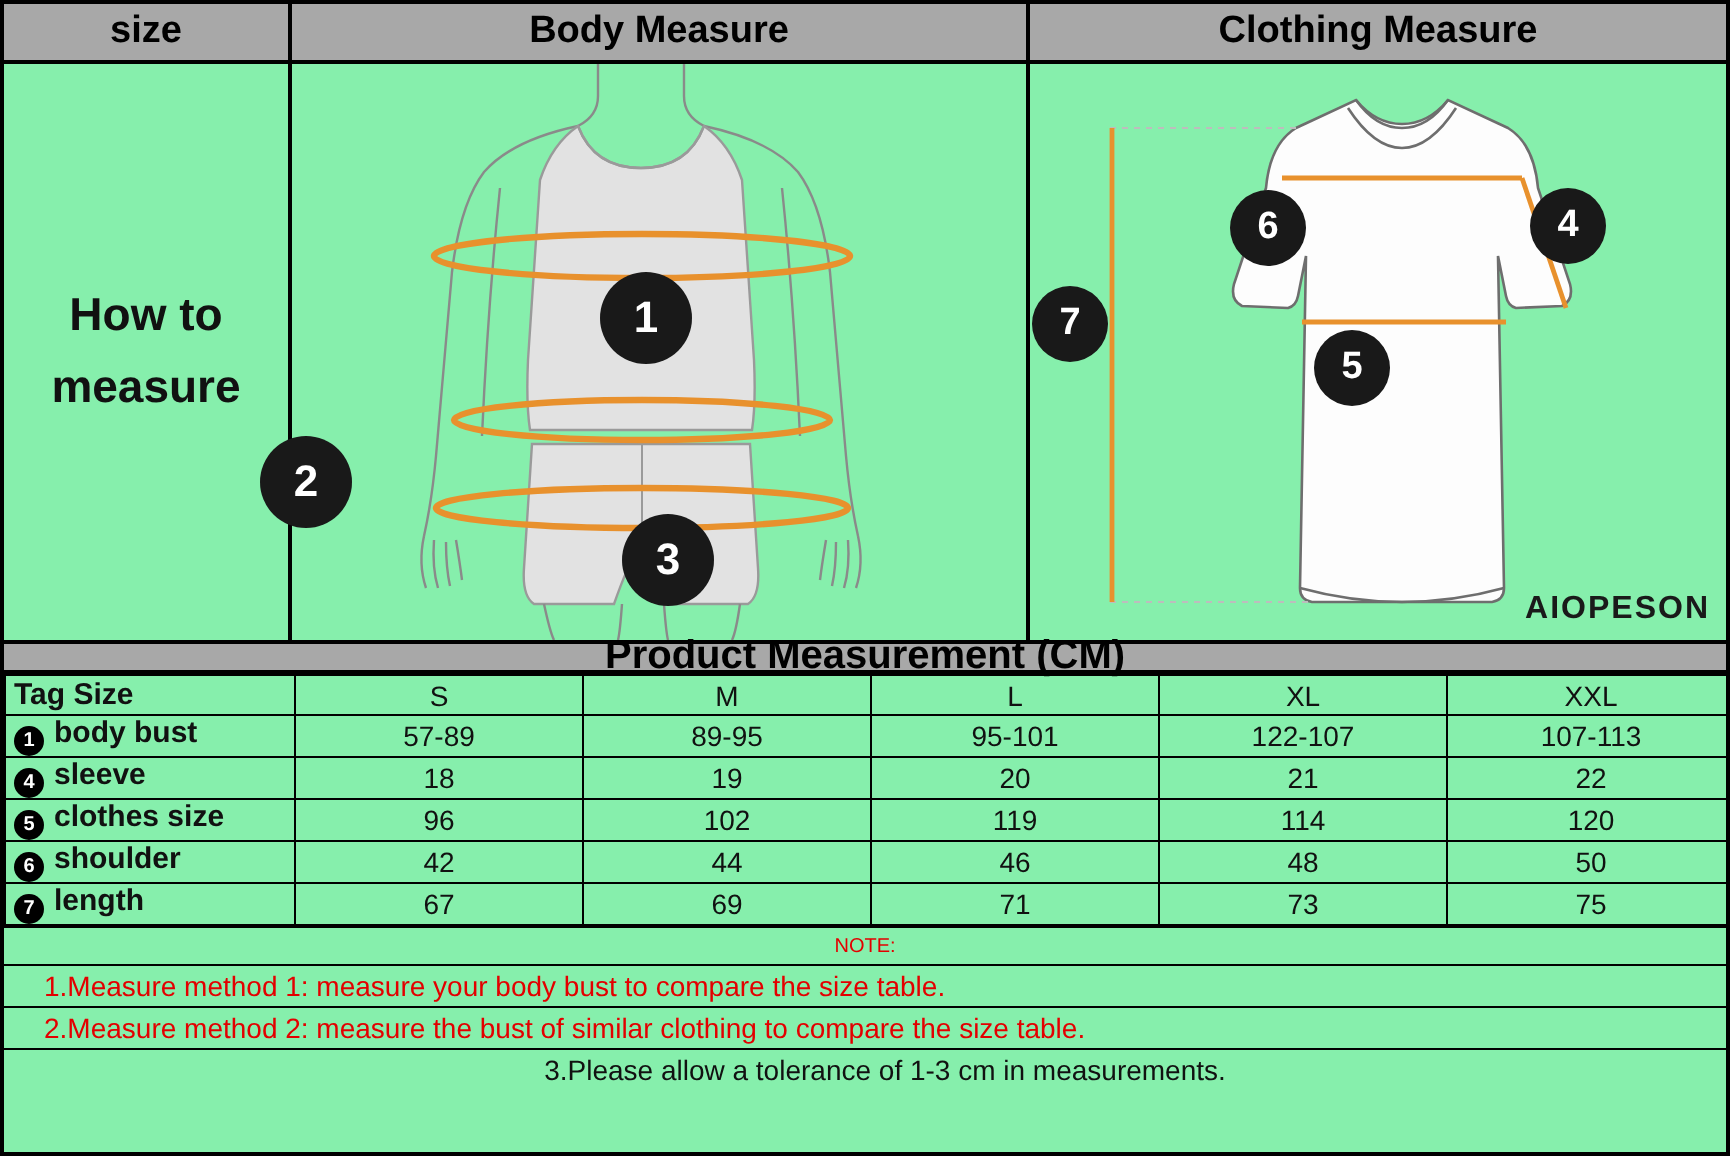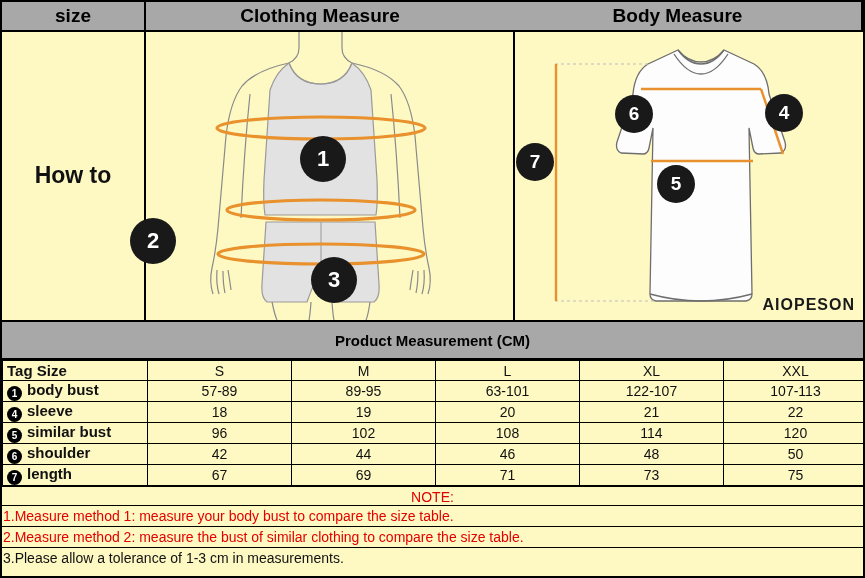--- a/index.html
+++ b/index.html
@@ -9,21 +9,21 @@
   }
   body {
     font-family: "Liberation Sans", sans-serif;
   }
   #page {
     position: relative;
     width: 865px;
     height: 578px;
     box-sizing: border-box;
     border: 2px solid #000;
-    background: #fef9c3;
+    background: #86efac;
     overflow: hidden;
   }
 
   
   .top-header {
     display: flex;
     height: 28px;
     background: #a8a8a8;
     border-bottom: 2px solid #000;
   }
@@ -97,28 +97,28 @@
     bottom: 6px;
     font-size: 16px;
     font-weight: bold;
     letter-spacing: 1px;
     color: #1a1a1a;
     font-family: "Liberation Sans", sans-serif;
   }
 
   
   .pm-title {
-    height: 38px;
+    height: 15px;
     background: #a8a8a8;
     border-bottom: 2px solid #000;
     display: flex;
     align-items: center;
     justify-content: center;
     font-weight: bold;
-    font-size: 15px;
+    font-size: 20px;
     color: #000;
     box-sizing: border-box;
   }
   table.meas {
     width: 100%;
     border-collapse: collapse;
     table-layout: fixed;
   }
   table.meas td {
     border: 1px solid #000;
@@ -153,53 +153,54 @@
   col.c-data  { width: 144px; }
 
   
   .note-head {
     border-top: 1px solid #000;
     border-bottom: 1px solid #000;
     height: 20px;
     line-height: 20px;
     text-align: center;
     color: #e30000;
-    font-size: 14px;
+    font-size: 10px;
     box-sizing: border-box;
   }
   .note-line {
     border-bottom: 1px solid #000;
     height: 21px;
     line-height: 21px;
-    padding-left: 1px;
+    padding-left: 20px;
     font-size: 14px;
     box-sizing: border-box;
     white-space: nowrap;
     overflow: hidden;
   }
   .note-line:last-child { border-bottom: none; }
   .nred { color: #e30000; }
-  .nblk { color: #111111; }
+  .nblk { color: #111111; text-align: center; }
 </style>
 </head>
 <body>
 
 <div id="page">
 
   <div class="top-header">
     <div class="th-cell th-size">size</div>
+    <div class="th-cell th-body">Body  Measure</div>
     <div class="th-cell th-cloth">Clothing Measure</div>
-    <div class="th-cell th-body">Body  Measure</div>
   </div>
 
   <div class="illus-row">
 
     <div class="cell-howto">
       <div class="howto-text">
         <div>How to</div>
+        <div>measure</div>
       </div>
     </div>
 
     <div class="cell-body">
       <svg class="figure-svg" width="367" height="288" viewBox="0 0 367 288">
         <g stroke="#8a8a8a" stroke-width="1.2" fill="none">
 
           <path d="M153 0 L153 16 Q153 26 143 31 M196 0 L196 16 Q196 26 206 31"></path>
 
           <path d="M143 31 Q110 38 96 54 Q84 70 80 104 Q76 150 72 196 Q70 218 66 236"></path>
@@ -290,37 +291,37 @@
         <td>S</td>
         <td>M</td>
         <td>L</td>
         <td>XL</td>
         <td>XXL</td>
       </tr>
       <tr>
         <td class="label"><span class="bullet">1</span><span>body bust</span></td>
         <td>57-89</td>
         <td>89-95</td>
-        <td>63-101</td>
+        <td>95-101</td>
         <td>122-107</td>
         <td>107-113</td>
       </tr>
       <tr>
         <td class="label"><span class="bullet">4</span><span>sleeve</span></td>
         <td>18</td>
         <td>19</td>
         <td>20</td>
         <td>21</td>
         <td>22</td>
       </tr>
       <tr>
-        <td class="label"><span class="bullet">5</span><span>similar bust</span></td>
+        <td class="label"><span class="bullet">5</span><span>clothes size</span></td>
         <td>96</td>
         <td>102</td>
-        <td>108</td>
+        <td>119</td>
         <td>114</td>
         <td>120</td>
       </tr>
       <tr>
         <td class="label"><span class="bullet">6</span><span>shoulder</span></td>
         <td>42</td>
         <td>44</td>
         <td>46</td>
         <td>48</td>
         <td>50</td>

